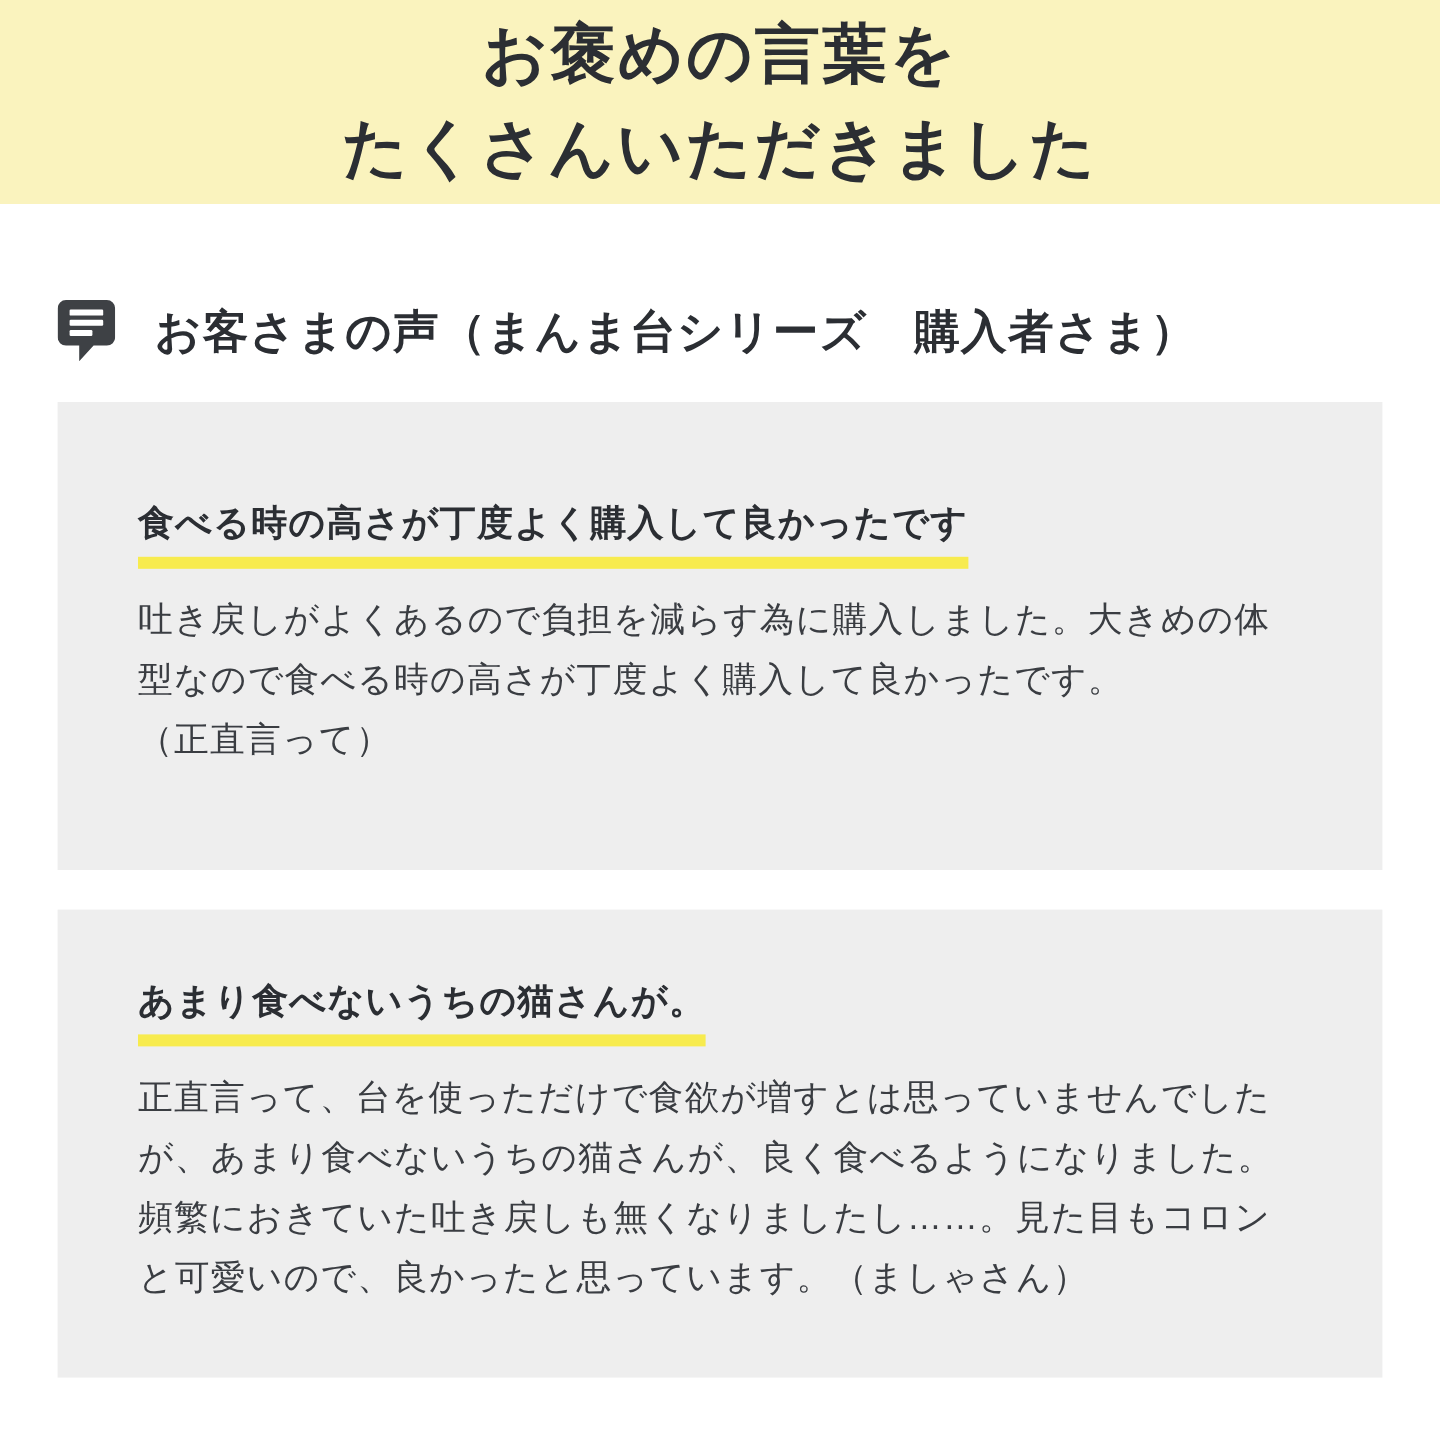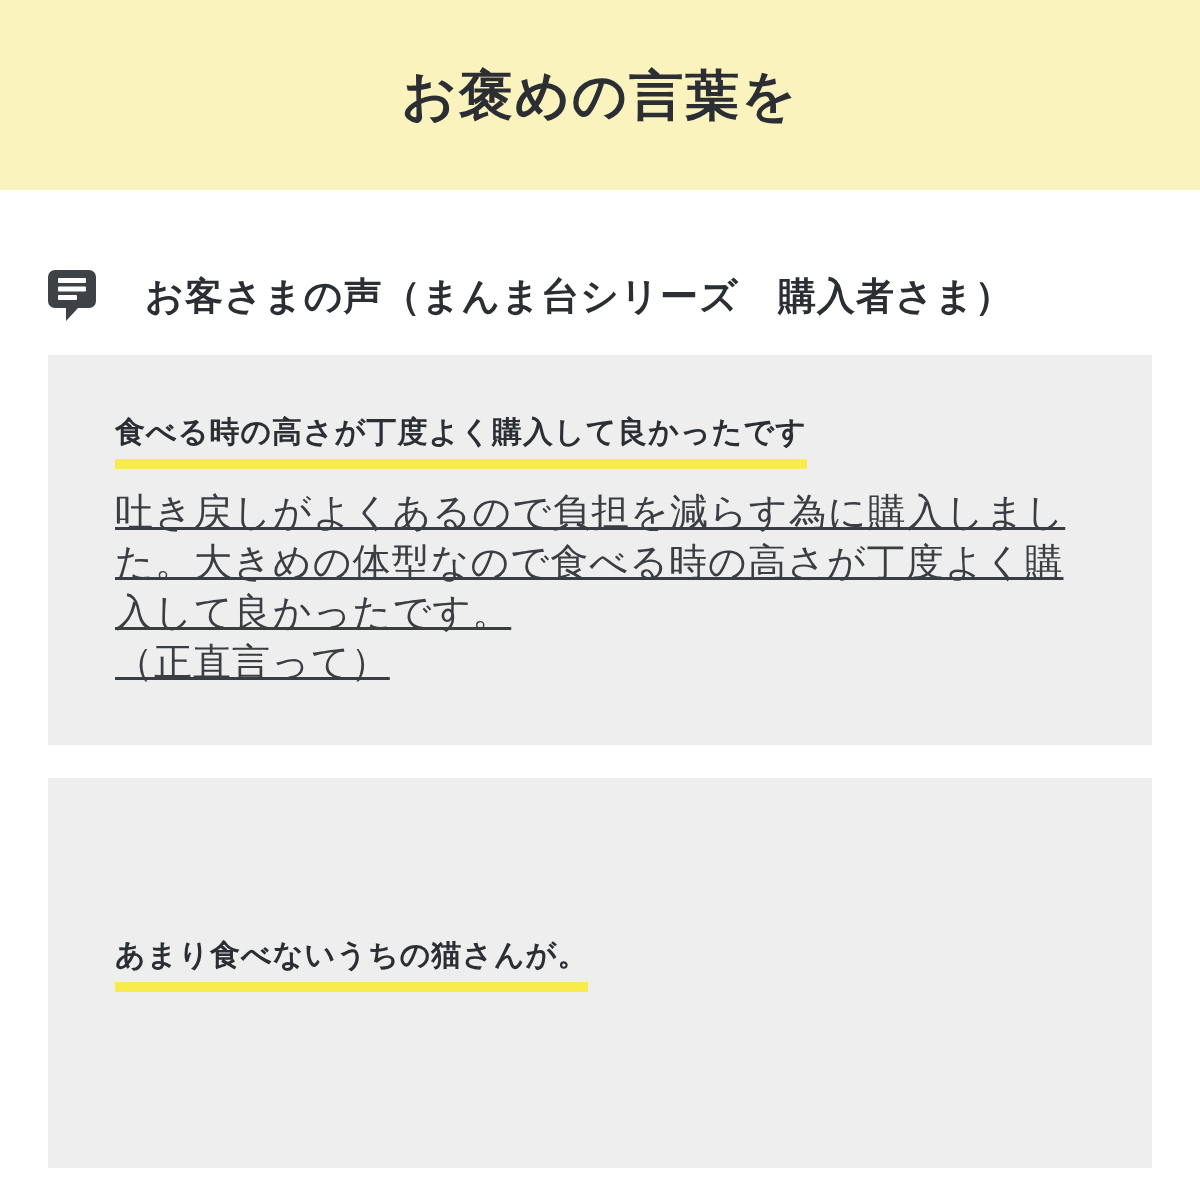--- a/index.html
+++ b/index.html
@@ -12,39 +12,39 @@
   * { box-sizing: border-box; }
   html, body { margin: 0; padding: 0; }
   body {
     width: 1200px;
     height: 1200px;
     background: #ffffff;
     font-family: "Liberation Sans", sans-serif;
     overflow: hidden;
   }
   .banner {
-    height: 190px;
+    height: 170px;
     background: var(--banner-bg);
     display: flex;
     flex-direction: column;
     justify-content: center;
     align-items: center;
     text-align: center;
   }
   .banner-line {
     font-size: 54px;
     line-height: 79px;
     font-weight: 900;
     letter-spacing: 2px;
     color: var(--heading-text);
   }
   .section-head {
     display: flex;
     align-items: center;
-    gap: 49px;
+    gap: 33px;
     margin: 80px 48px 33px 48px;
   }
   .bubble-icon {
     width: 48px;
     height: 52px;
     flex: 0 0 auto;
     display: block;
   }
   .section-title {
     margin: 0;
@@ -71,32 +71,32 @@
     line-height: 1.25;
     color: var(--heading-text);
   }
   .review-title .hl {
     display: inline-block;
     padding-bottom: 8px;
     border-bottom: 10px solid var(--highlight-yellow);
   }
   .review-text {
     margin: 0;
-    font-size: 38px;
+    font-size: 29px;
     line-height: 50px;
     letter-spacing: 1px;
     color: var(--body-text);
-    text-decoration: underline;
   }
 </style>
 </head>
 <body>
 
 <header class="banner">
   <div class="banner-line">お褒めの言葉を</div>
+  <div class="banner-line">たくさんいただきました</div>
 </header>
 
 <div class="section-head">
   <span>
     <svg class="bubble-icon" viewBox="0 0 48 52" aria-hidden="true">
       <path d="M7 0 h34 a7 7 0 0 1 7 7 v24 a7 7 0 0 1 -7 7 h-11 l-12 13 v-13 h-11 a7 7 0 0 1 -7 -7 v-24 a7 7 0 0 1 7 -7 z" fill="#3E4145"></path>
       <rect x="10" y="8" width="28" height="5" rx="1" fill="#ffffff"></rect>
       <rect x="10" y="16.5" width="28" height="5" rx="1" fill="#ffffff"></rect>
       <rect x="10" y="25" width="19" height="5" rx="1" fill="#ffffff"></rect>
     </svg>
@@ -109,13 +109,14 @@
     <span class="hl">食べる時の高さが丁度よく購入して良かったです</span>
   </h3>
   <p class="review-text">吐き戻しがよくあるので負担を減らす為に購入しました。大きめの体型なので食べる時の高さが丁度よく購入して良かったです。</p>
   <p class="review-text">（正直言って）</p>
 </section>
 
 <section class="card">
   <h3 class="review-title">
     <span class="hl">あまり食べないうちの猫さんが。</span>
   </h3>
+  <p class="review-text">正直言って、台を使っただけで食欲が増すとは思っていませんでしたが、あまり食べないうちの猫さんが、良く食べるようになりました。頻繁におきていた吐き戻しも無くなりましたし……。見た目もコロンと可愛いので、良かったと思っています。（ましゃさん）</p>
 </section>
 
 </body></html>

